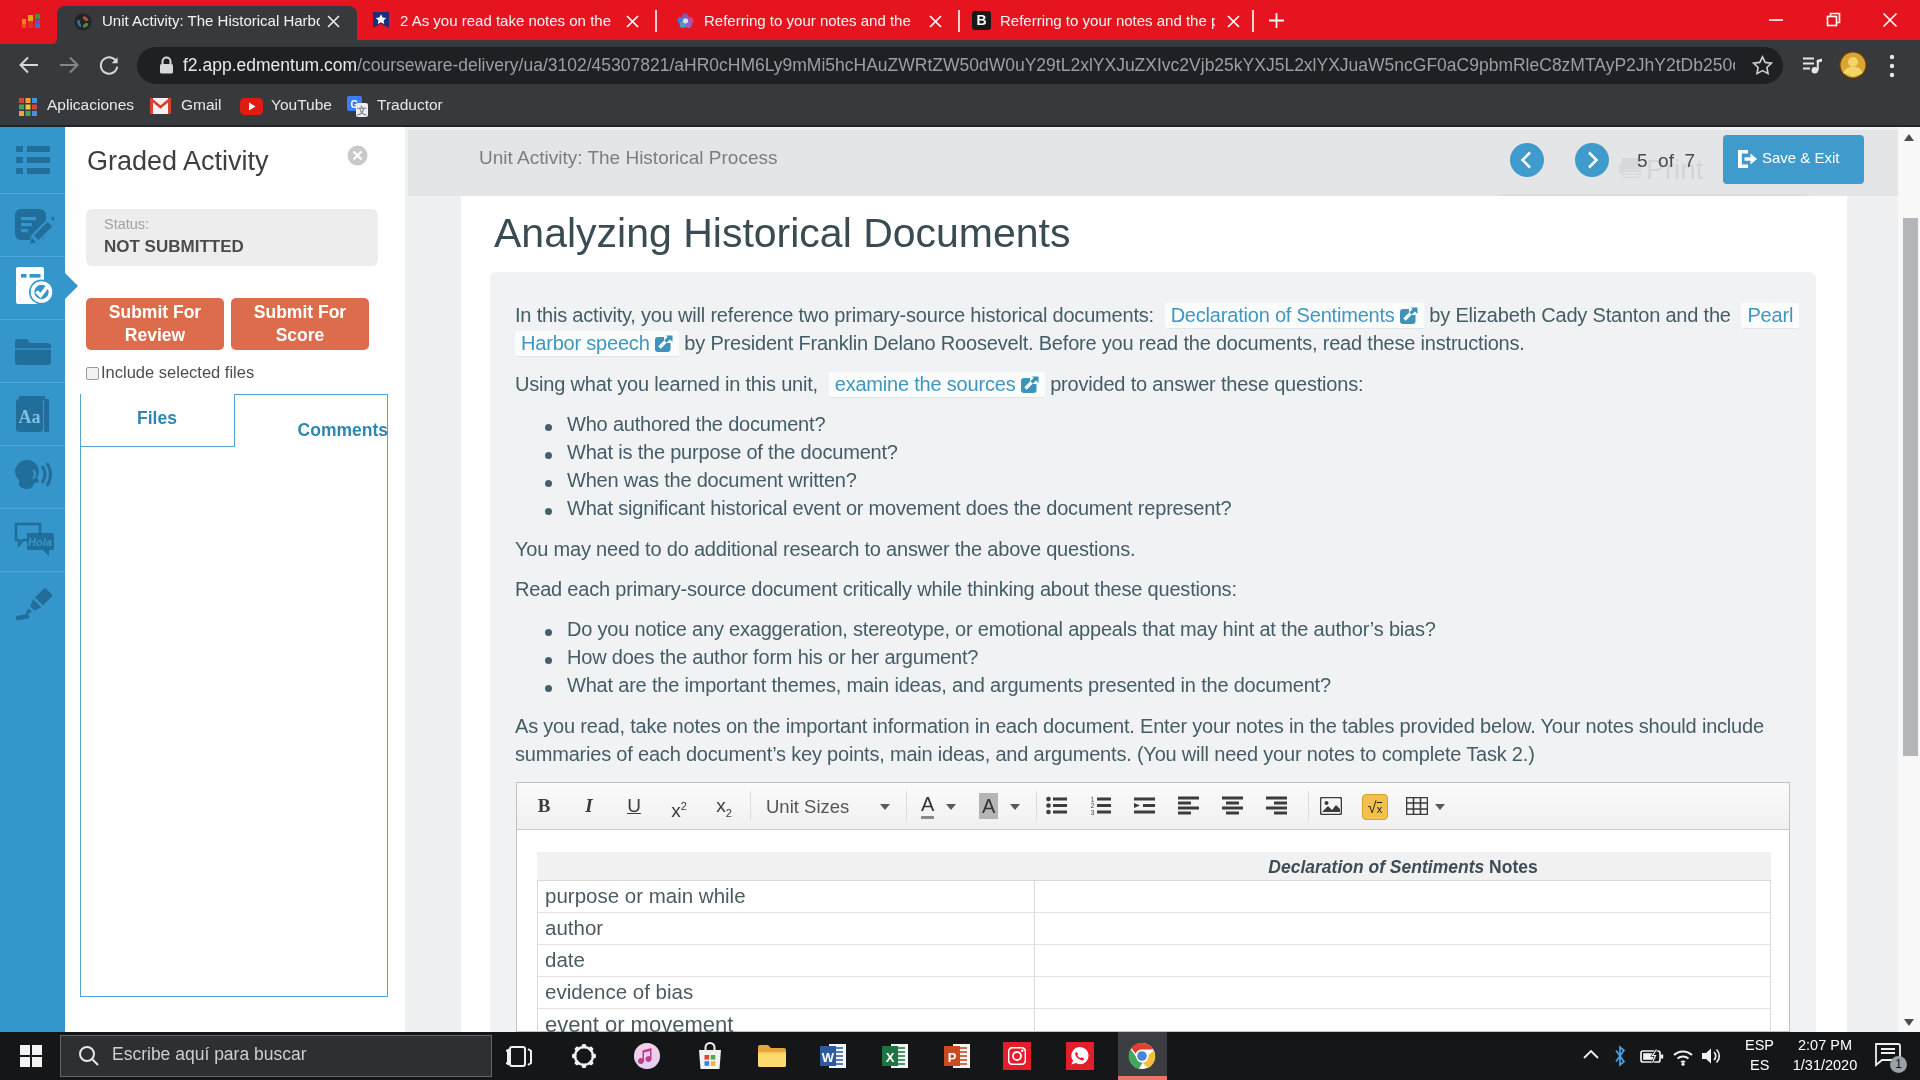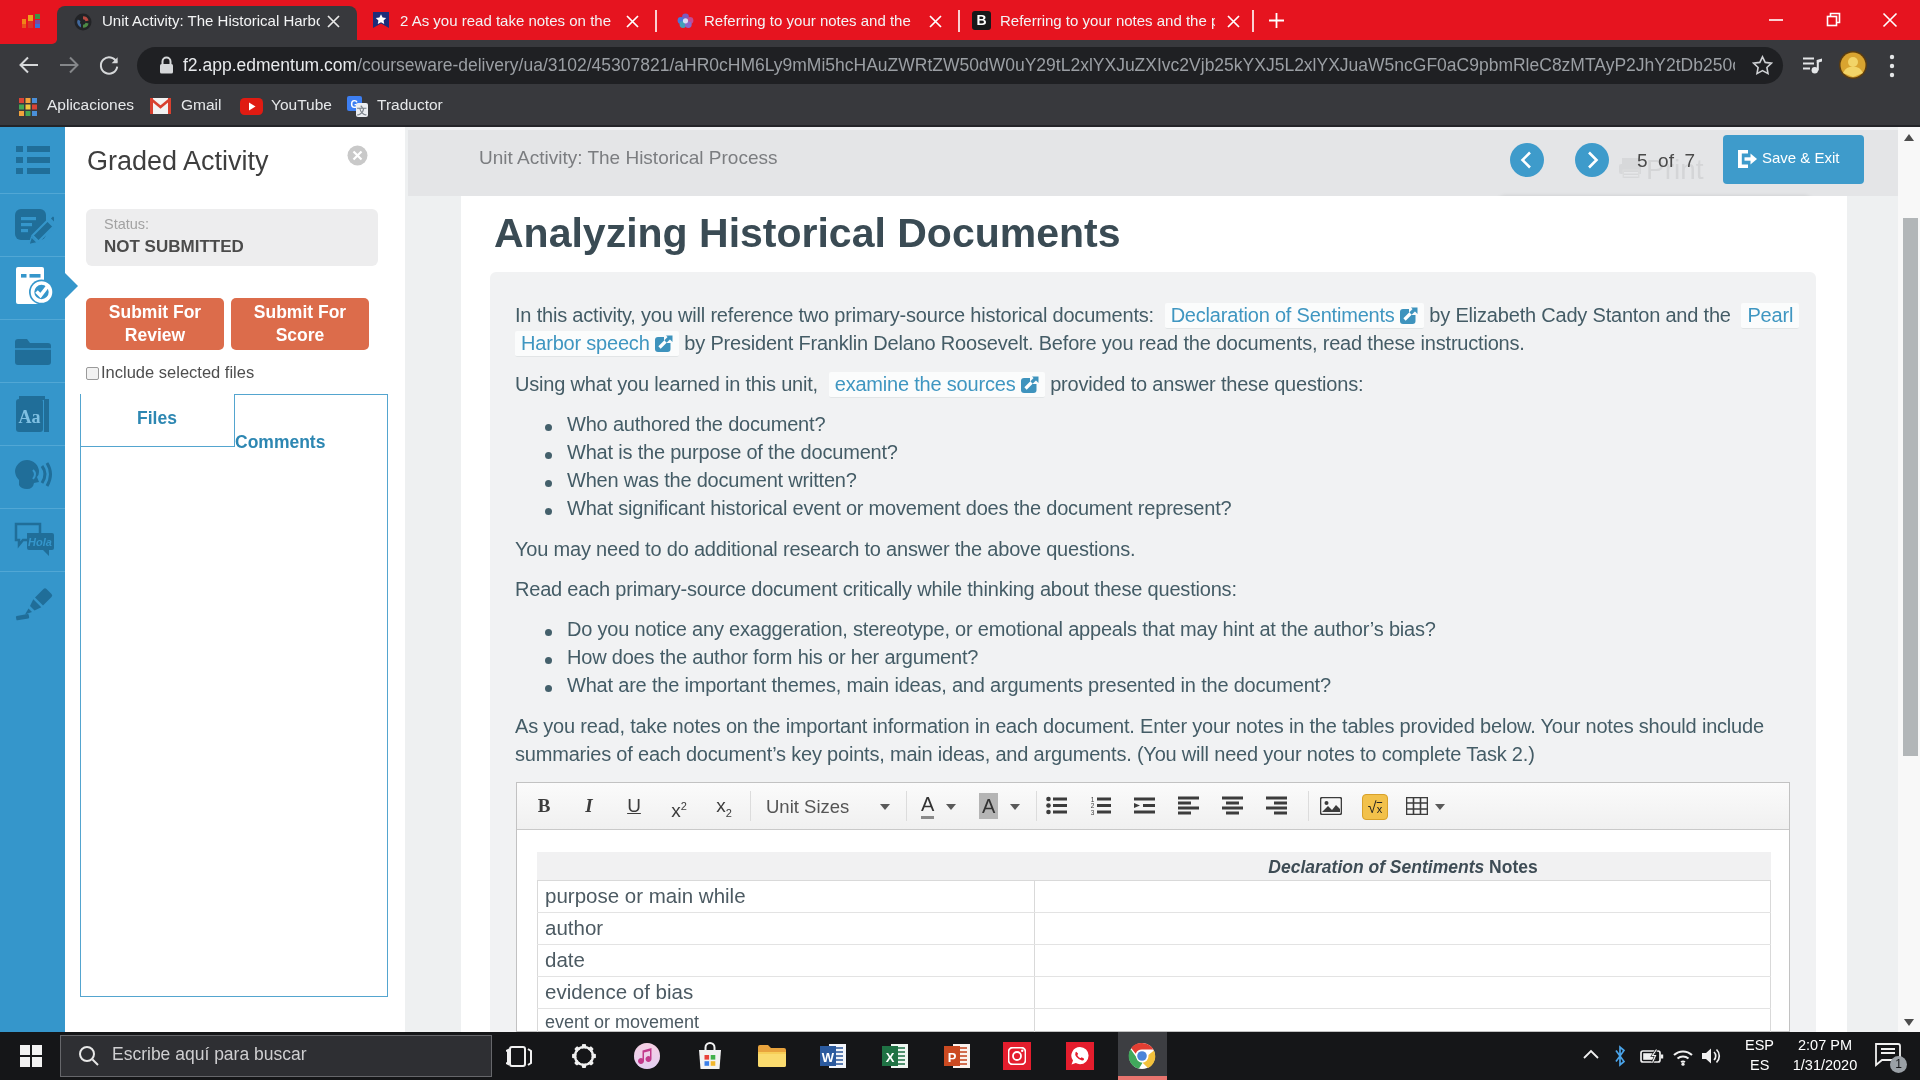--- a/index.html
+++ b/index.html
@@ -264,21 +264,21 @@
 <div class="abs" style="left:101px;top:363px;font-size:16.5px;color:#4e4e4e">Include selected files</div>
 
 <div class="abs" style="left:80px;top:394px;width:308px;height:603px;background:#fff"></div>
 <div class="abs" style="left:80px;top:394px;width:1px;height:603px;background:#54a5cf"></div>
 <div class="abs" style="left:387px;top:394px;width:1px;height:603px;background:#54a5cf"></div>
 <div class="abs" style="left:234px;top:394px;width:1px;height:53px;background:#54a5cf"></div>
 <div class="abs" style="left:235px;top:394px;width:153px;height:1px;background:#54a5cf"></div>
 <div class="abs" style="left:80px;top:446px;width:155px;height:1px;background:#54a5cf"></div>
 <div class="abs" style="left:80px;top:996px;width:308px;height:1px;background:#54a5cf"></div>
 <div class="abs" style="left:80px;top:408px;width:154px;text-align:center;font-size:17.5px;font-weight:bold;color:#2d87b2">Files</div>
-<div class="abs" style="left:235px;top:432px;width:153px;text-align:left;font-size:17.5px;font-weight:bold;color:#2d87b2">Comments</div>
+<div class="abs" style="left:235px;top:420px;width:153px;text-align:right;font-size:17.5px;font-weight:bold;color:#2d87b2">Comments</div>
 
 <div class="abs" id="mainbg"></div>
 <div class="abs" id="headstrip"></div>
 <div class="abs" style="left:479px;top:147px;font-size:19px;color:#7b7d80">Unit Activity: The Historical Process</div>
 
 <svg class="abs" style="left:1618px;top:157px;opacity:0.10" width="23" height="21">
 <rect x="4" y="1" width="18" height="6" fill="#707070"></rect>
     <rect x="1" y="7" width="24" height="10" rx="2" fill="#707070"></rect>
 <rect x="5" y="13" width="16" height="10" fill="#707070" stroke="#a0a0a0"></rect>
     <rect x="6" y="15" width="14" height="1.5" fill="#fff"></rect>
@@ -300,21 +300,21 @@
 <svg class="abs" style="left:1737px;top:149px" width="21" height="20">
 <path d="M1 1 L11 1 L11 4.5 L4.8 4.5 L4.8 15.5 L11 15.5 L11 19 L1 19 Z" fill="#fff"></path>
 <rect x="7.5" y="8.3" width="6.5" height="3.4" fill="#fff"></rect>
 <path d="M13.5 4.5 L20 10 L13.5 15.5 Z" fill="#fff"></path>
 </svg>
 <div class="abs" style="left:1762px;top:149px;font-size:15px;color:#fff">Save &amp; Exit</div>
 
 <div class="abs" style="left:1498px;top:196px;width:314px;height:13px;background:#fff;border-radius:7px 7px 0 0;box-shadow:0 1px 5px rgba(0,0,0,0.18)"></div>
 
 <div class="abs" id="card"></div>
-<div class="abs" style="left:494px;top:210px;font-size:41px;font-weight:bold;color:#3a4b54">Analyzing Historical Documents</div>
+<div class="abs" style="left:494px;top:210px;font-size:41px;font-weight:normal;color:#3a4b54">Analyzing Historical Documents</div>
 <div class="abs" id="graypanel"></div>
 
 <div class="ptext" style="left:515px;top:304px">In this activity, you will reference two primary-source historical documents:&nbsp; <span class="linkchip">Declaration of Sentiments <svg width="18" height="17" style="vertical-align:-2px">
         <rect y="2" width="15.5" height="15" rx="3" fill="#3e93bd"></rect>
         <rect x="9" y="0" width="9" height="8" fill="#fbfcfc"></rect>
         <path d="M4.5 12.5 L10.5 6.5" stroke="#ffffff" stroke-width="3.2"></path>
         <path d="M10.5 6.5 L14.5 2.5" stroke="#3e93bd" stroke-width="3.2"></path>
         <path d="M11 0.5 L17.5 0.5 L17.5 7 Z" fill="#3e93bd"></path>
       </svg></span> by Elizabeth Cady Stanton and the&nbsp; <span class="linkchip">Pearl</span></div>
 <div class="ptext" style="left:515px;top:332px"><span class="linkchip">Harbor speech <svg width="18" height="17" style="vertical-align:-2px">
@@ -442,21 +442,21 @@
 <div class="abs" style="left:1034px;top:881px;width:1px;height:151px;background:#d9d9d9"></div>
 <div class="abs" style="left:1035px;top:857px;width:736px;text-align:center;font-size:17.5px;color:#3e4c55"><span style="font-weight:bold;font-style:italic">Declaration of Sentiments</span><span style="font-weight:bold"> Notes</span></div>
 <div class="abs" style="left:537px;top:912px;width:1234px;height:1px;background:#e3e3e3"></div>
 <div class="abs" style="left:537px;top:944px;width:1234px;height:1px;background:#e3e3e3"></div>
 <div class="abs" style="left:537px;top:976px;width:1234px;height:1px;background:#e3e3e3"></div>
 <div class="abs" style="left:537px;top:1008px;width:1234px;height:1px;background:#e3e3e3"></div>
 <div class="abs" style="left:545px;top:884px;font-size:20.5px;color:#4c5a62">purpose or main while</div>
 <div class="abs" style="left:545px;top:916px;font-size:20.5px;color:#4c5a62">author</div>
 <div class="abs" style="left:545px;top:948px;font-size:20.5px;color:#4c5a62">date</div>
 <div class="abs" style="left:545px;top:980px;font-size:20.5px;color:#4c5a62">evidence of bias</div>
-<div class="abs" style="left:545px;top:1012px;font-size:18px;color:#4c5a62">event or movement</div>
+<div class="abs" style="left:545px;top:1012px;font-size:22px;color:#4c5a62">event or movement</div>
 
 <div class="abs" style="left:1898px;top:127px;width:22px;height:905px;background:#f8f8f8"></div>
 <svg class="abs" style="left:1903px;top:133px" width="12" height="10">
     <path d="M6 1 L11 8 L1 8 Z" fill="#4d4d4d"></path>
   </svg>
 <div class="abs" style="left:1903px;top:218px;width:15px;height:538px;background:#b2b6b8"></div>
 <svg class="abs" style="left:1903px;top:1017px" width="12" height="10">
     <path d="M6 9 L11 2 L1 2 Z" fill="#4d4d4d"></path>
   </svg>
 

